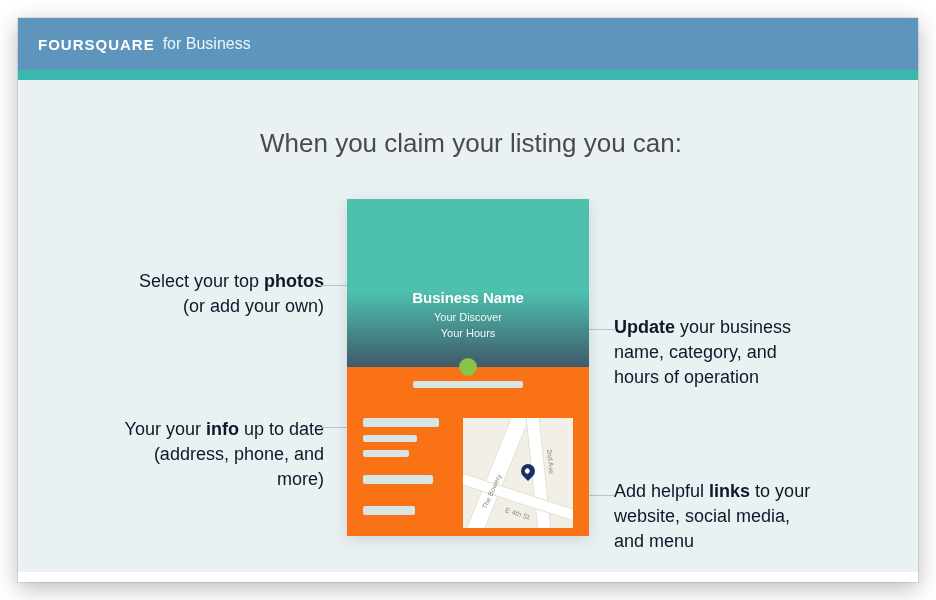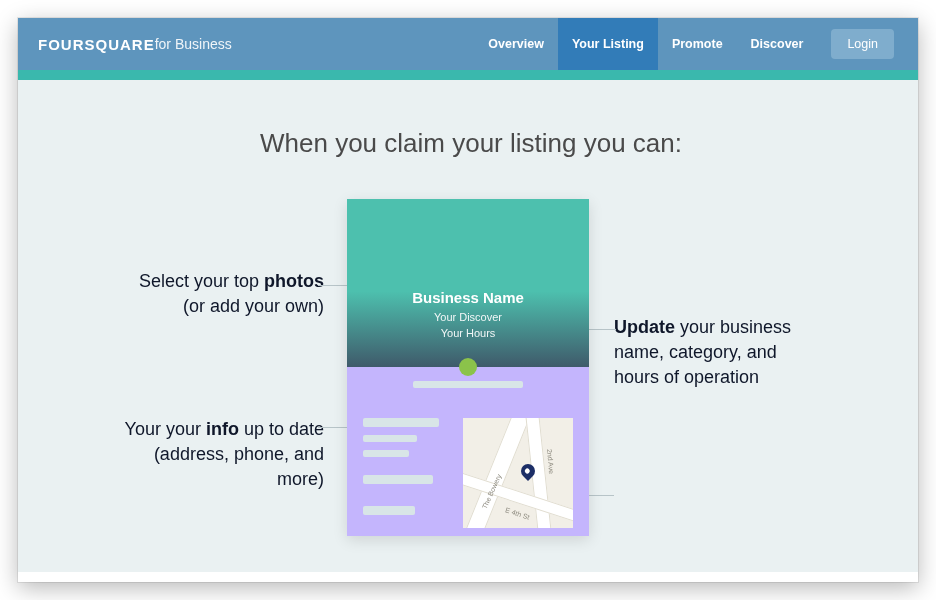--- a/index.html
+++ b/index.html
@@ -25,21 +25,22 @@
       align-items: center;
       padding: 0 24px 0 20px;
       color: #fff;
     }
     .logo {
       font-weight: 800;
       letter-spacing: 1px;
       font-size: 15px;
     }
     .logo-sub {
-      font-size: 14px;
+      font-size: 16px;
+      margin-left: 8px;
       opacity: 0.9;
     }
     .nav { margin-left: auto; display: flex; align-items: center; height: 100%; }
     .nav-item {
       font-size: 12.5px;
       font-weight: 600;
       padding: 0 14px;
       height: 100%;
       display: flex;
       align-items: center;
@@ -71,21 +72,21 @@
       height: 420px;
       margin-top: 40px;
     }
     
     .card {
       position: absolute;
       left: 50%;
       transform: translateX(-50%);
       top: 0;
       width: 242px;
-      background: #c4b5fd;
+      background: #f97316;
       box-shadow: 0 4px 14px rgba(0,0,0,0.12);
     }
     .card-hero {
       height: 168px;
       background: linear-gradient(to bottom, #4dc0ae 0%, #4dc0ae 55%, #3f5a6a 100%);
       color: #fff;
       text-align: center;
       position: relative;
       display: flex;
       flex-direction: column;
@@ -170,43 +171,39 @@
     .ln-4 { left: 472px; top: 296px; width: 124px; }
     .footer-gap { position: absolute; bottom: 0; left: 0; right: 0; height: 10px; background: #fff; }
   </style>
 </head>
 <body>
 
 <div class="frame">
   <div class="header">
     <span class="logo">FOURSQUARE</span>
     <span class="logo-sub">for Business</span>
-    <div class="nav">
-      <div class="nav-item">Overview</div>
-      <div class="nav-item active">Your Listing</div>
-      <div class="nav-item">Promote</div>
-      <div class="nav-item">Discover</div>
-      <div class="login-btn">Login</div>
-    </div>
   </div>
   <div class="accent-bar"></div>
 
   <div class="main">
     <h1 class="headline">When you claim your listing you can:</h1>
 
     <div class="diagram">
 
       <div class="callout co-left-1">
         <span>Select your top </span><b>photos</b><span> (or add your own)</span>
       </div>
       <div class="callout co-right-1">
         <b>Update</b><span> your business name, category, and hours of operation</span>
       </div>
       <div class="callout co-left-2">
         <span>Your your </span><b>info</b><span> up to date (address, phone, and more)</span>
+      </div>
+      <div class="callout co-right-2">
+        <span>Add helpful </span><b>links</b><span> to your website, social media, and menu</span>
       </div>
 
       <div class="line ln-1"></div>
       <div class="line ln-2"></div>
       <div class="line ln-3"></div>
       <div class="line ln-4"></div>
 
       <div class="card">
         <div class="card-hero">
           <h3>Business Name</h3>

